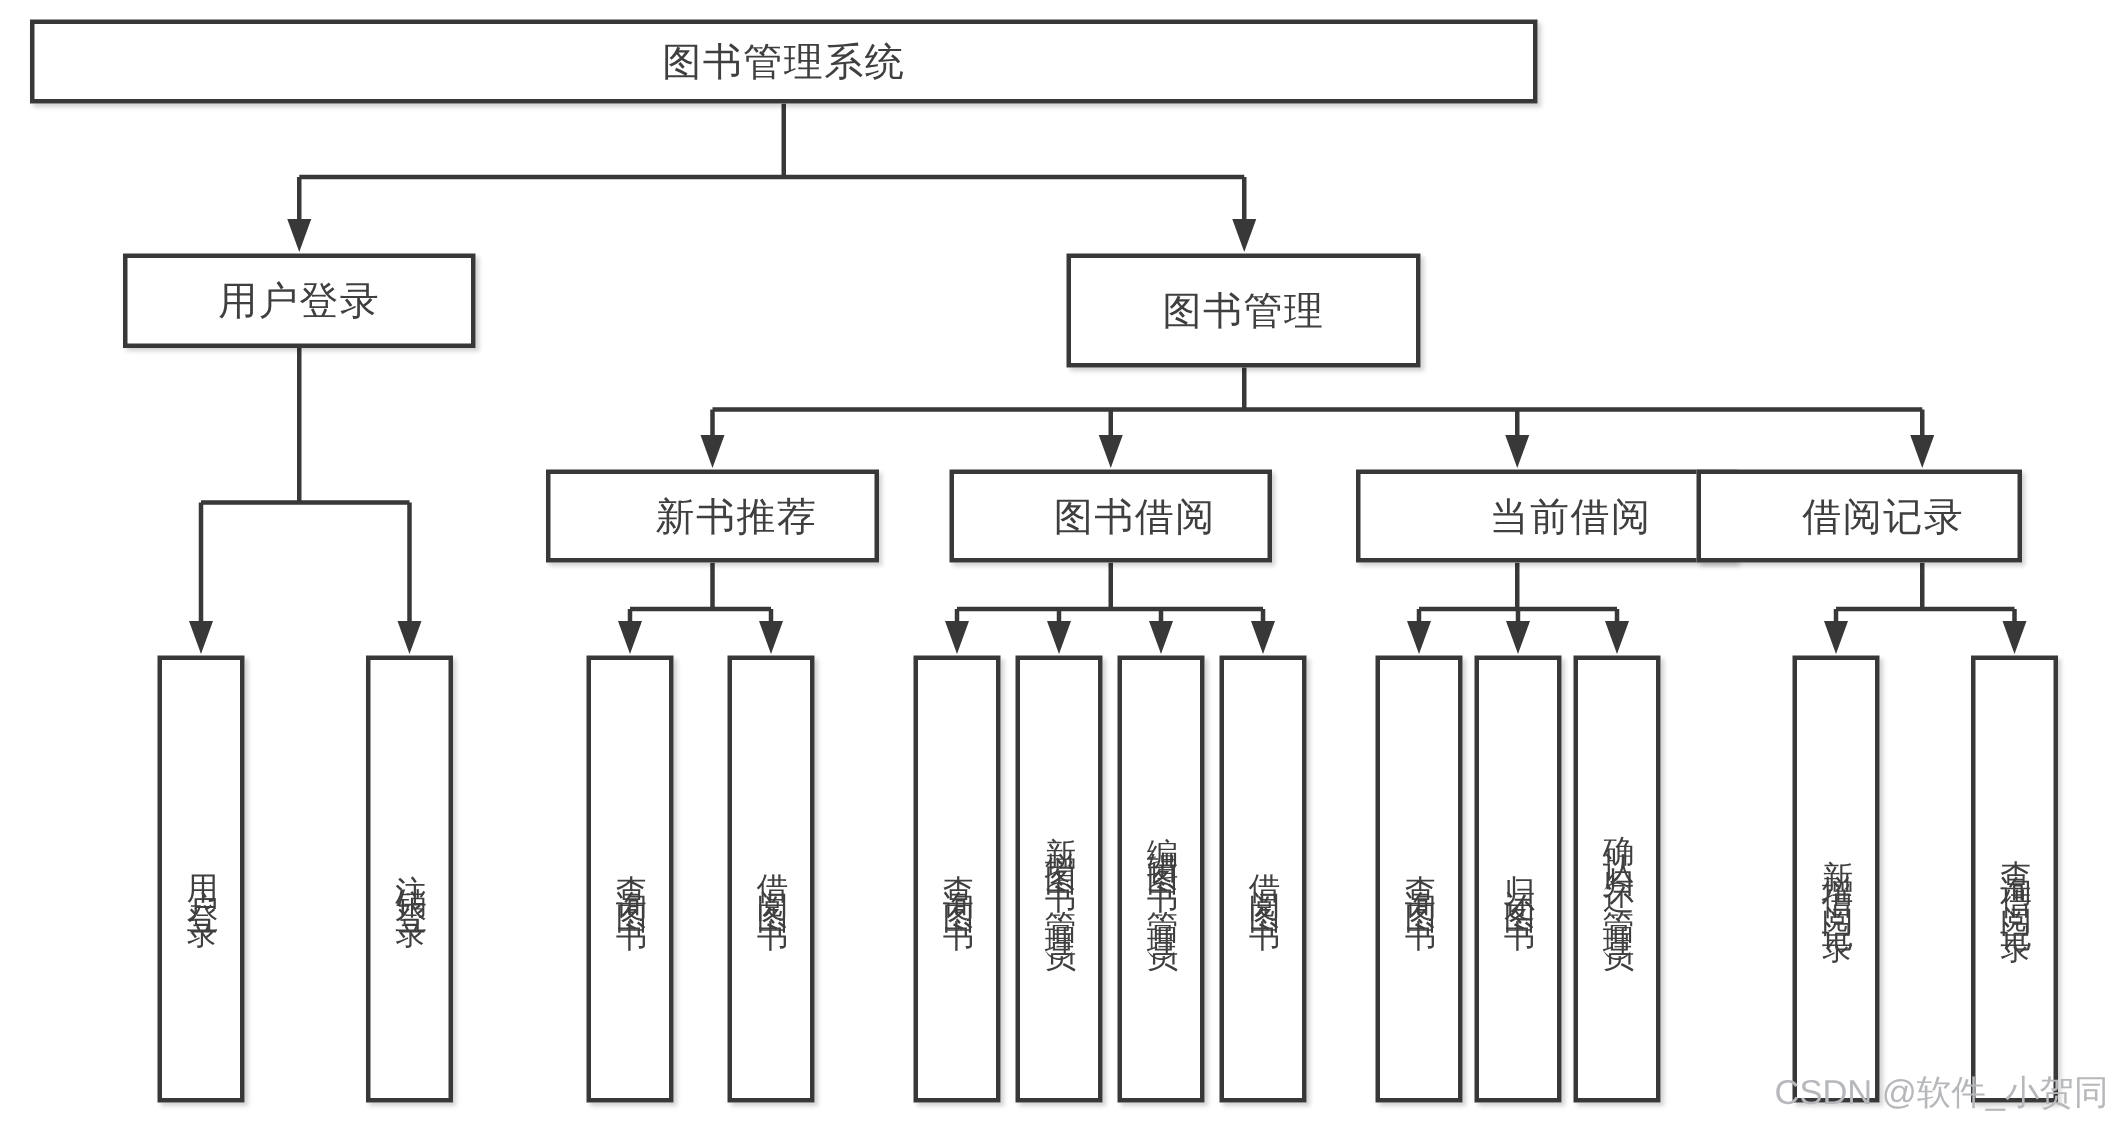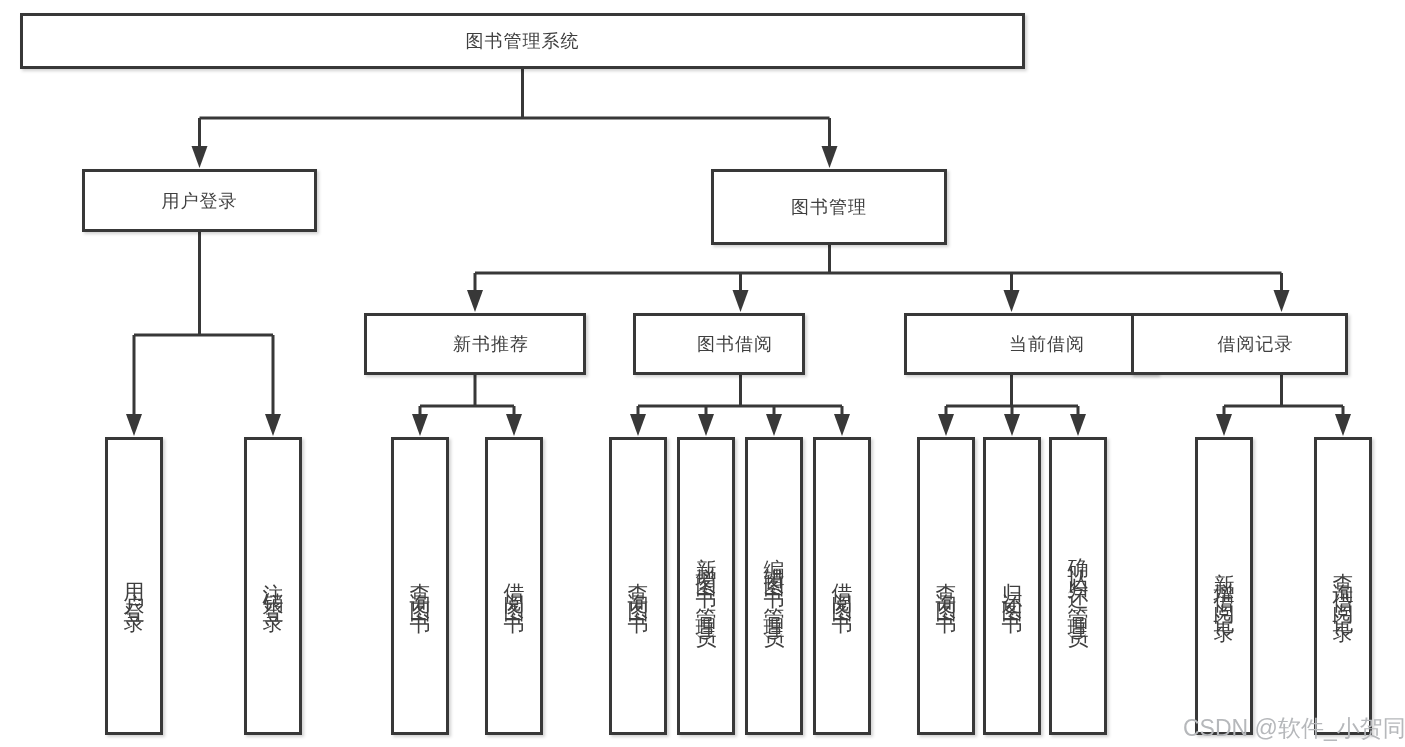--- a/index.html
+++ b/index.html
@@ -27,39 +27,39 @@
     background: #ffffff;
     border: 3px solid #383838;
     box-shadow: 2px 2px 3px rgba(0,0,0,0.18);
     display: flex;
     align-items: center;
     justify-content: center;
     color: #3f3f3f;
     z-index: 1;
   }
   .node .h-label {
-    font-size: 18px;
+    font-size: 26px;
     letter-spacing: 1px;
     white-space: nowrap;
   }
   .node .v-label {
     writing-mode: vertical-rl;
     font-size: 21px;
     letter-spacing: 10px;
     white-space: nowrap;
   }
   
   .n-root { left: 20px; top: 13px; width: 1005px; height: 56px; }
   
   .n-user-login   { left: 82px;  top: 169px; width: 235px; height: 63px; }
   .n-book-mgmt    { left: 711px; top: 169px; width: 236px; height: 76px; }
   
   .lvl3 { top: 313px; height: 62px; padding-left: 32px; }
   .n-new-book        { left: 364px;  width: 222px; }
-  .n-book-borrow     { left: 633px;  width: 172px; }
+  .n-book-borrow     { left: 633px;  width: 215px; }
   .n-current-borrow  { left: 904px;  width: 254px; }
   .n-borrow-records  { left: 1131px; width: 217px; }
   
   .lvl4 { top: 437px; width: 58px; height: 298px; }
   .n-g1a { left: 105px; }
   .n-g1b { left: 244px; }
   .n-g2a { left: 391px; }
   .n-g2b { left: 485px; }
   .n-g3a { left: 609px; }
   .n-g3b { left: 677px; }

